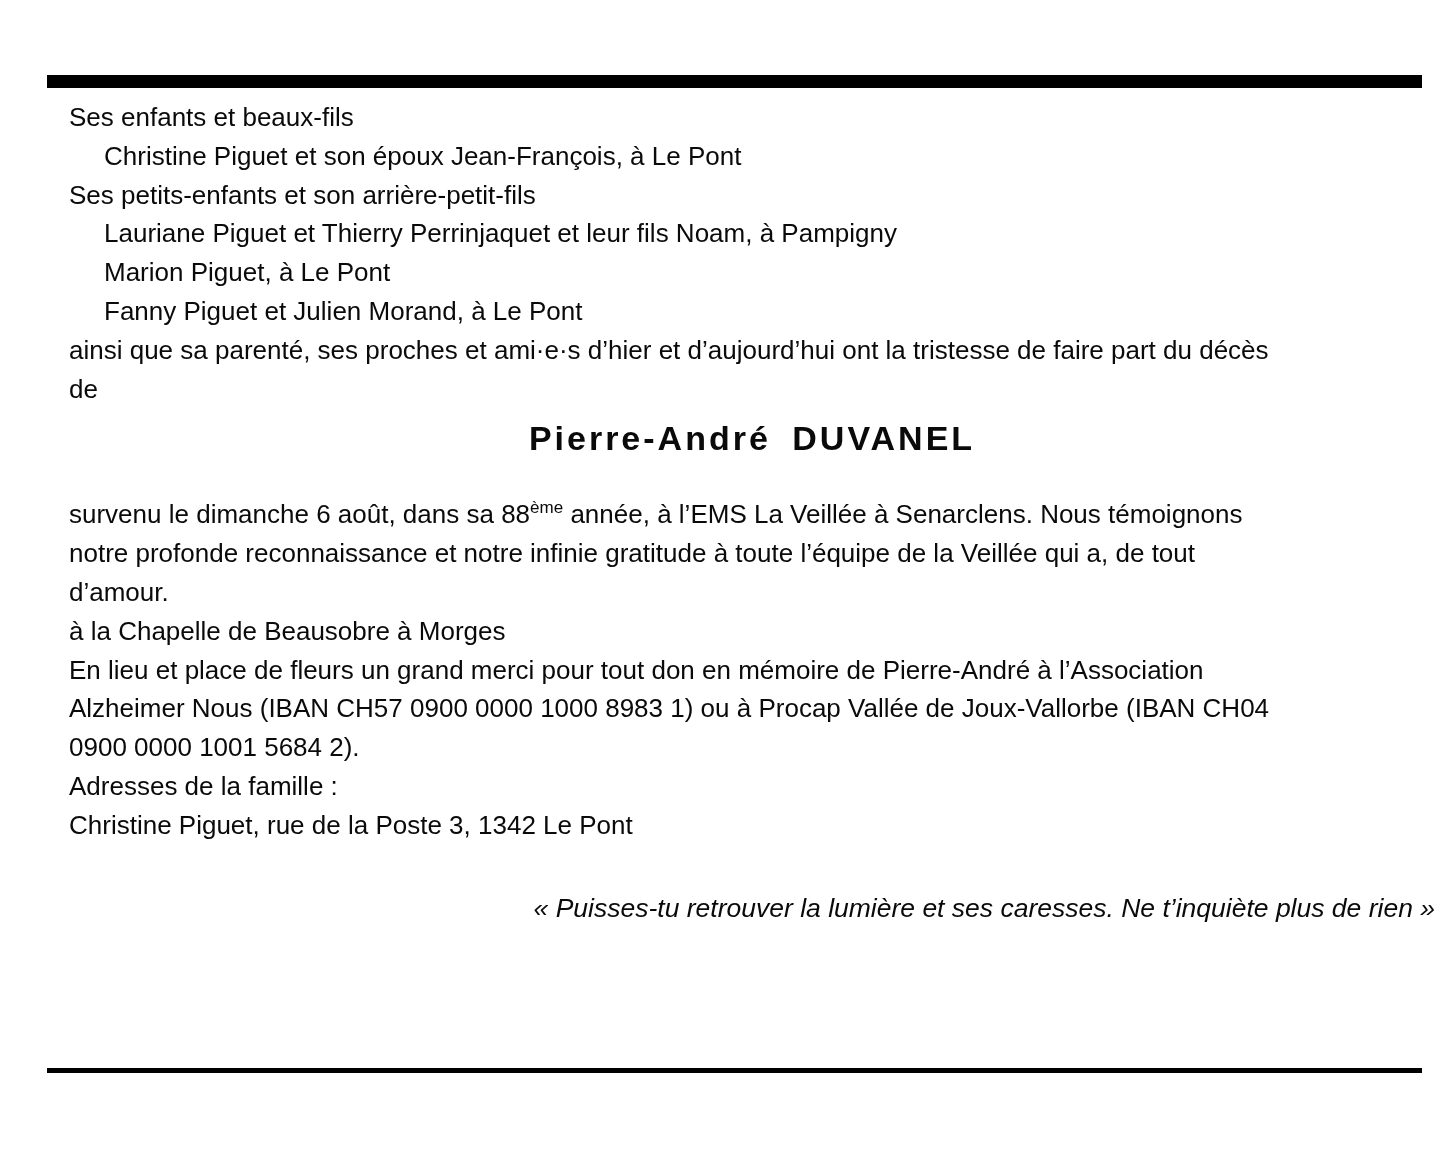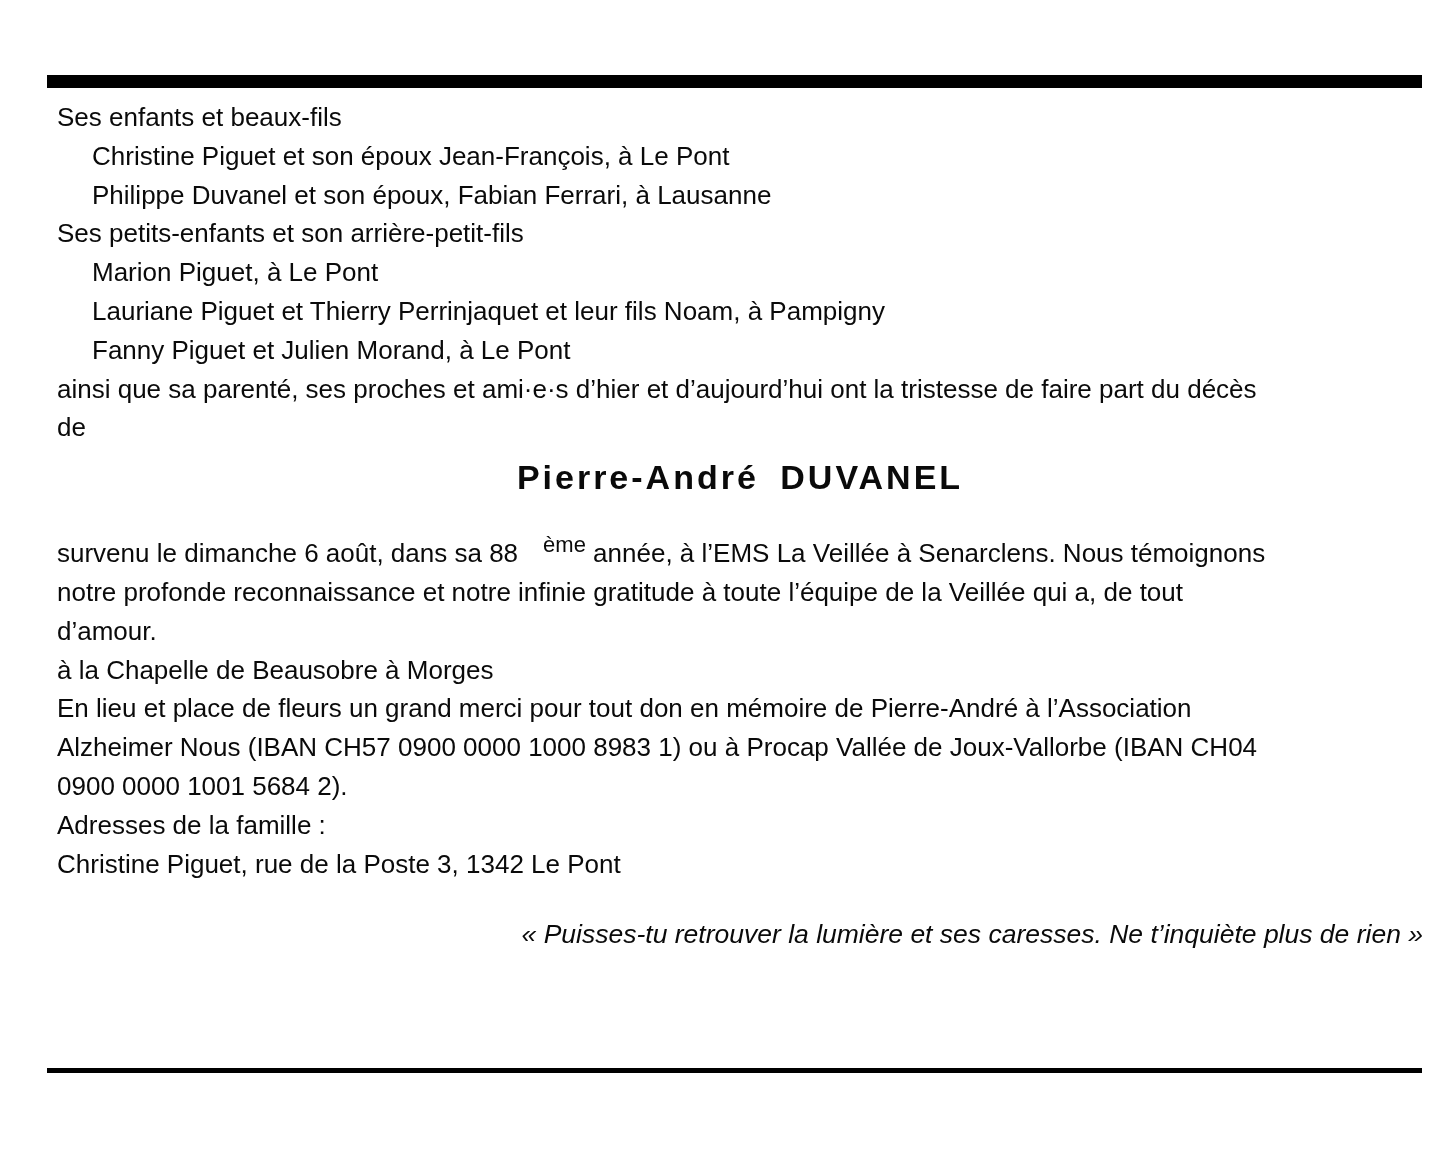--- a/index.html
+++ b/index.html
@@ -19,52 +19,51 @@
   .top-rule {
     position: absolute;
     left: 47px;
     top: 75px;
     width: 1375px;
     height: 13px;
     background: #000000;
   }
   .content {
     position: absolute;
-    left: 57px;
+    left: 69px;
     top: 98px;
     width: 1366px;
   }
   .line {
     font-size: 26px;
     line-height: 38.8px;
     white-space: nowrap;
   }
   .line.indent {
     padding-left: 35px;
   }
   .bold {
     font-weight: normal;
   }
   .line sup {
-    font-size: 22px;
+    font-size: 17px;
     line-height: 0;
     vertical-align: 10px;
-    margin-left: 25px;
   }
   .deceased-name {
     margin: 6px 0 33px 0;
     font-size: 34px;
     font-weight: bold;
     line-height: 48px;
     letter-spacing: 3px;
     word-spacing: 9px;
     text-align: center;
   }
   .closing-quote {
-    margin-top: 32px;
+    margin-top: 44px;
     font-size: 26.5px;
     line-height: 38.8px;
     font-style: italic;
     text-align: right;
   }
   .bottom-rule {
     position: absolute;
     left: 47px;
     top: 1068px;
     width: 1375px;
@@ -74,24 +73,23 @@
 </style>
 </head>
 <body>
 
 <div class="page">
   <div class="top-rule"></div>
   <div class="content">
     <div id="family-lines">
         <div class="line"><span>Ses enfants et beaux-fils</span></div>
         <div class="line indent"><span>Christine </span><span class="bold">Piguet</span><span> et son époux Jean-François, à Le Pont</span></div>
-        <div class="line indent"><span>Philippe </span><span class="bold">Duvanel</span><span> et son époux</span><span class="bold">,</span><span> Fabian </span><span class="bold">Ferrari,</span><span> à Lausanne</span></div>
         <div class="line"><span>Ses petits-enfants et son arrière-petit-fils</span></div>
+        <div class="line indent"><span>Lauriane </span><span class="bold">Piguet</span><span> et Thierry </span><span class="bold">Perrinjaquet</span><span> et leur fils Noam</span><span class="bold">,</span><span> à Pampigny</span></div>
         <div class="line indent"><span>Marion </span><span class="bold">Piguet,</span><span> à Le Pont</span></div>
-        <div class="line indent"><span>Lauriane </span><span class="bold">Piguet</span><span> et Thierry </span><span class="bold">Perrinjaquet</span><span> et leur fils Noam</span><span class="bold">,</span><span> à Pampigny</span></div>
         <div class="line indent"><span>Fanny </span><span class="bold">Piguet</span><span> et Julien </span><span class="bold">Morand,</span><span> à Le Pont</span></div>
         <div class="line"><span>ainsi que sa parenté, ses proches et ami·e·s d’hier et d’aujourd’hui ont la tristesse de faire part du décès</span></div>
         <div class="line"><span>de</span></div>
       </div>
     <div class="deceased-name">Pierre-André DUVANEL</div>
     <div id="body-lines">
         <div class="line"><span>survenu le dimanche 6 août, dans sa 88</span><sup>ème</sup><span> année, à l’EMS La Veillée à Senarclens. Nous témoignons</span></div>
         <div class="line"><span>notre profonde reconnaissance et notre infinie gratitude à toute l’équipe de la Veillée qui a, de tout</span></div>
         <div class="line"><span>d’amour.</span></div>
         <div class="line"><span>à la Chapelle de Beausobre à Morges</span></div>

